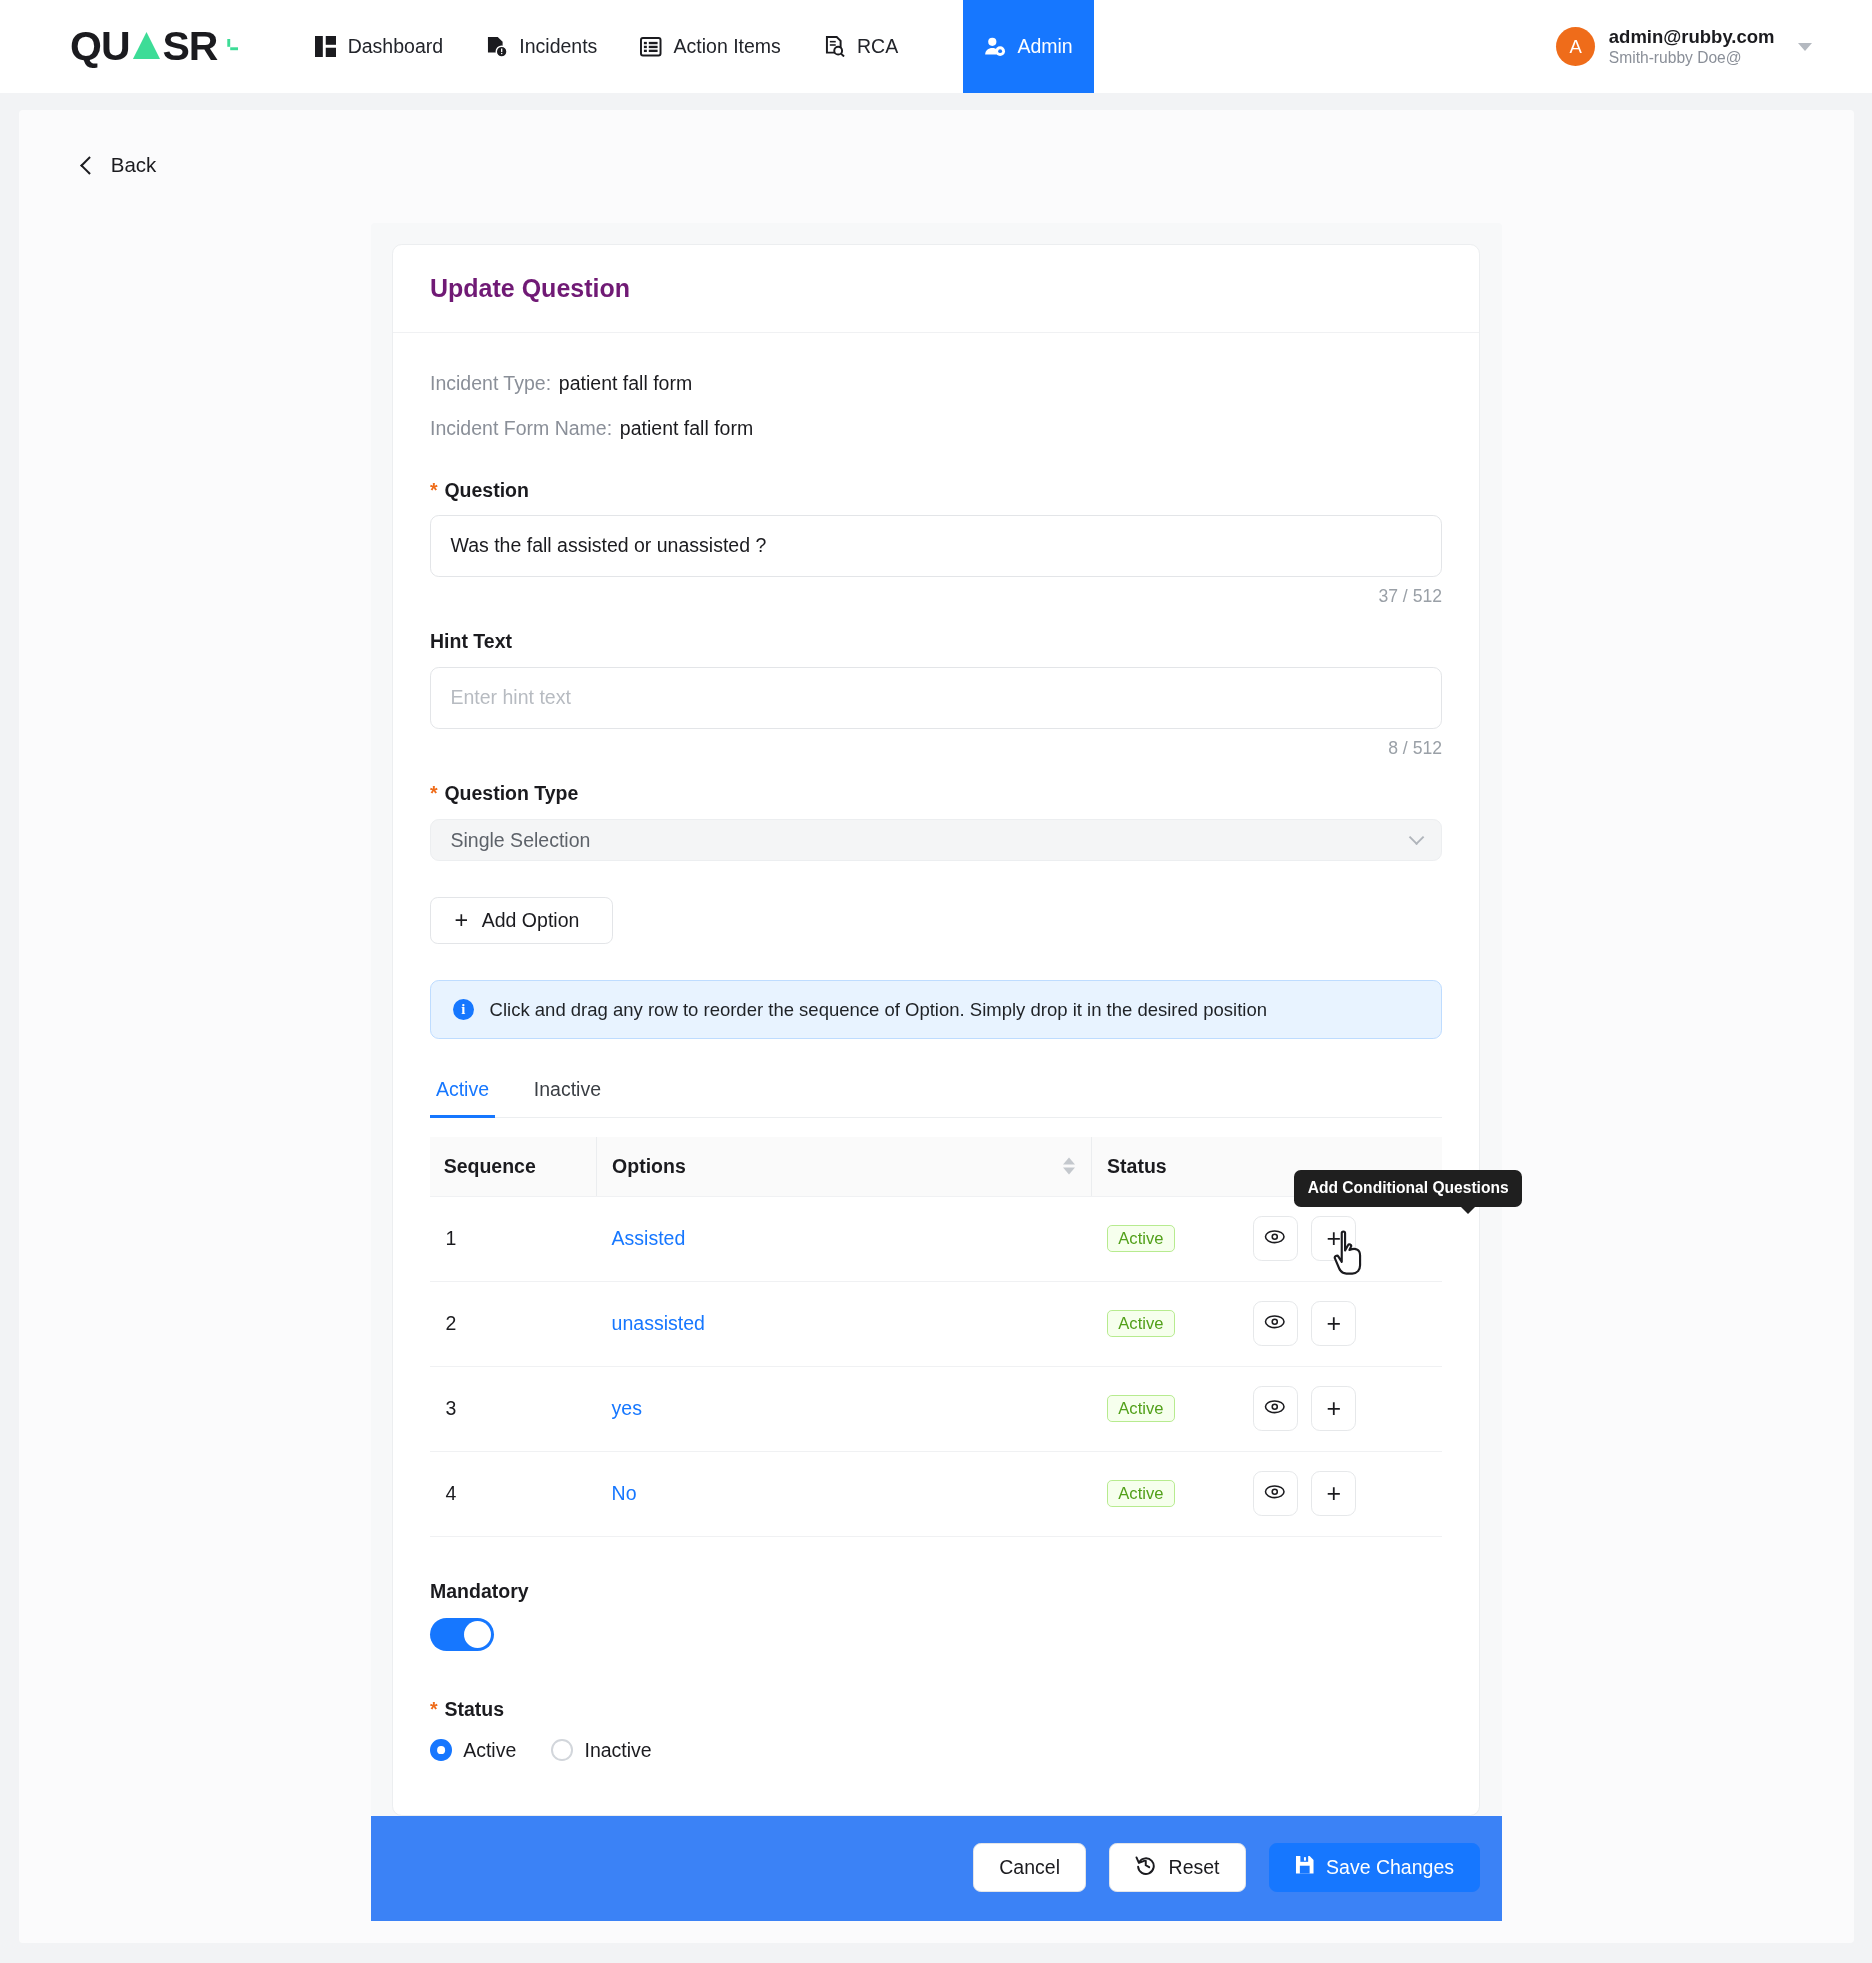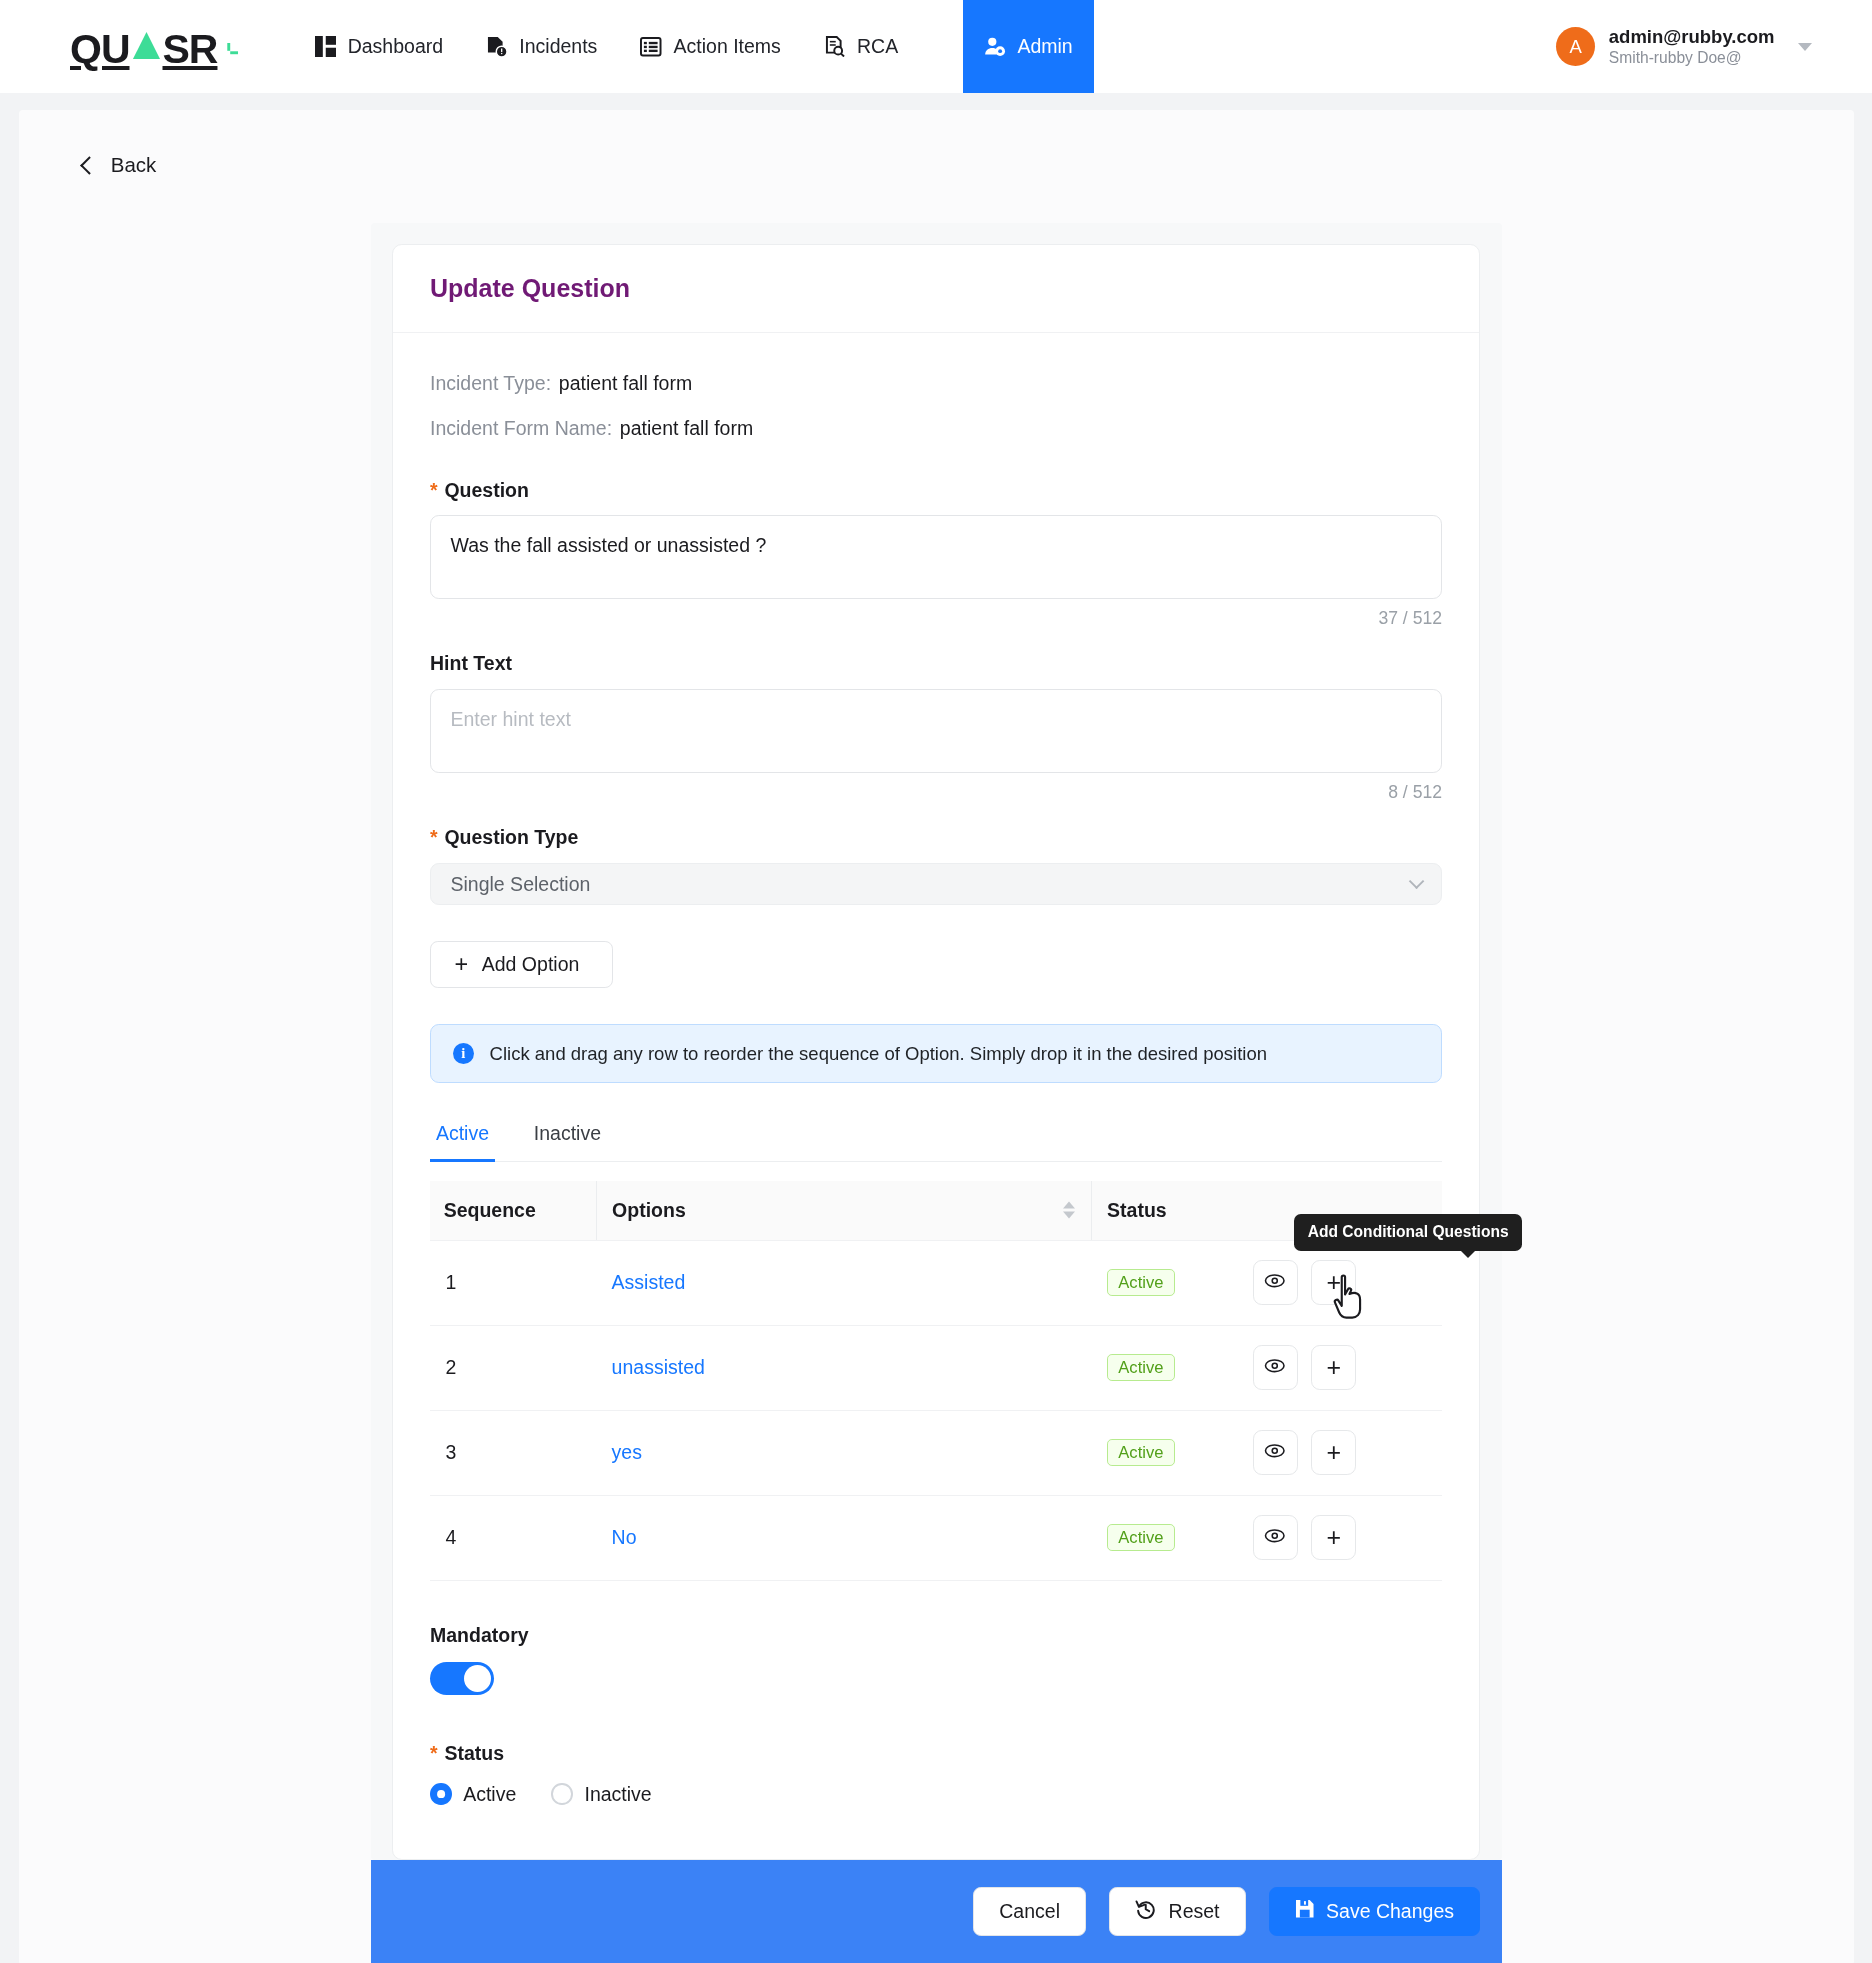--- a/index.html
+++ b/index.html
@@ -20,27 +20,26 @@
     position: relative;
   }
   .logo-wrap {
     width: 293px;
     display: flex;
     align-items: center;
     padding-left: 70px;
   }
   .logo {
     display: flex;
-    align-items: flex-end;
+    align-items: center;
     font-size: 41px;
     font-weight: 700;
     letter-spacing: -1px;
     color: #1b1b1f;
     line-height: 1;
-    text-decoration: underline;
   }
   .logo .tri { display: inline-block; margin: 0 2px; }
   .logo .plus { margin-left: 2px; margin-top: -3.9px; }
 
   .nav {
     display: flex;
     align-items: stretch;
     flex: 0 0 auto;
   }
   .nav-item {
@@ -146,21 +145,21 @@
     margin-bottom: 13.7px;
     display: flex;
     align-items: baseline;
   }
   .req { color: #ef6c1a; margin-right: 6.8px; font-size: 19.5px; line-height: 1; }
 
   .block { margin-top: 39px; }
 
   textarea.box, .box {
     width: 100%;
-    height: 84px;
+    height: 62px;
     border: 1px solid #e3e5e8;
     border-radius: 8.8px;
     font-family: "Liberation Sans", sans-serif;
     font-size: 19.5px;
     color: #1b1b1f;
     padding: 17.6px 19.5px;
     resize: none;
     outline: none;
     background: #fff;
     display: block;

